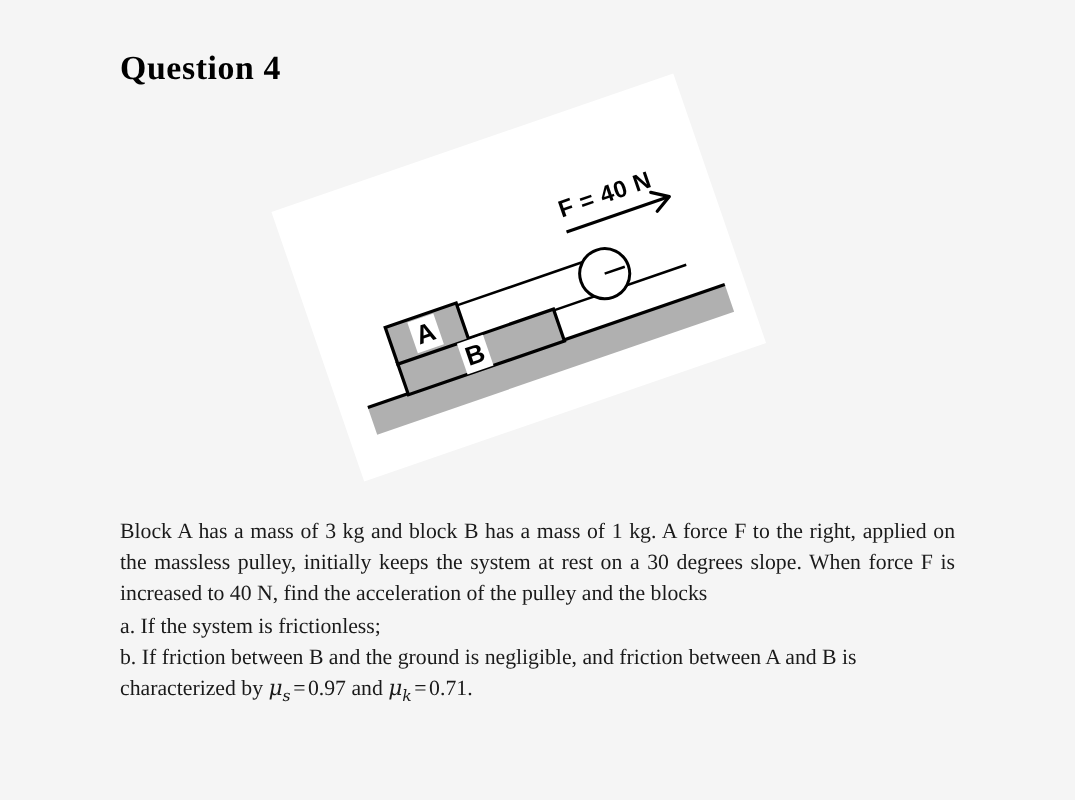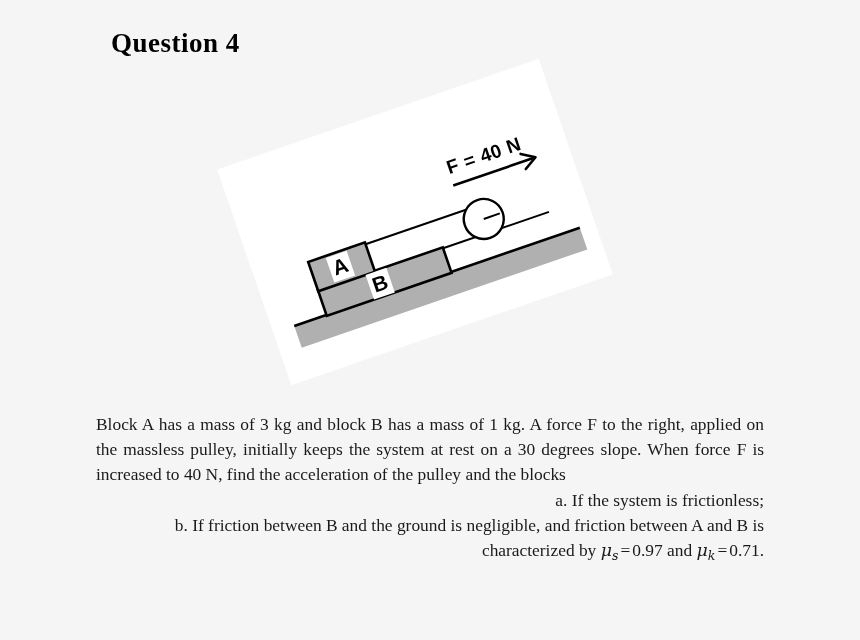--- a/index.html
+++ b/index.html
@@ -13,28 +13,27 @@
     font-family: "Liberation Serif", "DejaVu Serif", serif;
     color: #1a1a1a;
     overflow: hidden;
     position: relative;
   }
 
   
   #question-title {
     position: absolute;
     left: 96px;
-    top: 28px;
+    top: 39px;
     font-family: "Liberation Serif", "DejaVu Serif", serif;
     font-weight: bold;
     font-size: 27px;
     letter-spacing: 0.5px;
     color: #000;
     white-space: pre;
-    margin-left: 15px;
   }
 
   
   #figure-area {
     position: absolute;
     left: 0;
     top: 70px;
     width: 860px;
     height: 340px;
   }
@@ -89,21 +88,21 @@
     line-height: 25.2px;
     color: #1a1a1a;
   }
   #problem-statement {
     text-align: justify;
     text-justify: inter-word;
     margin: 0;
   }
   .sub-item {
     margin: 0;
-    text-align: right;
+    text-align: left;
   }
   .mu {
     font-style: italic;
     font-family: "DejaVu Serif", "Liberation Serif", serif;
   }
   .sub {
     font-style: italic;
     font-size: 0.72em;
     vertical-align: sub;
     font-family: "DejaVu Serif", "Liberation Serif", serif;

